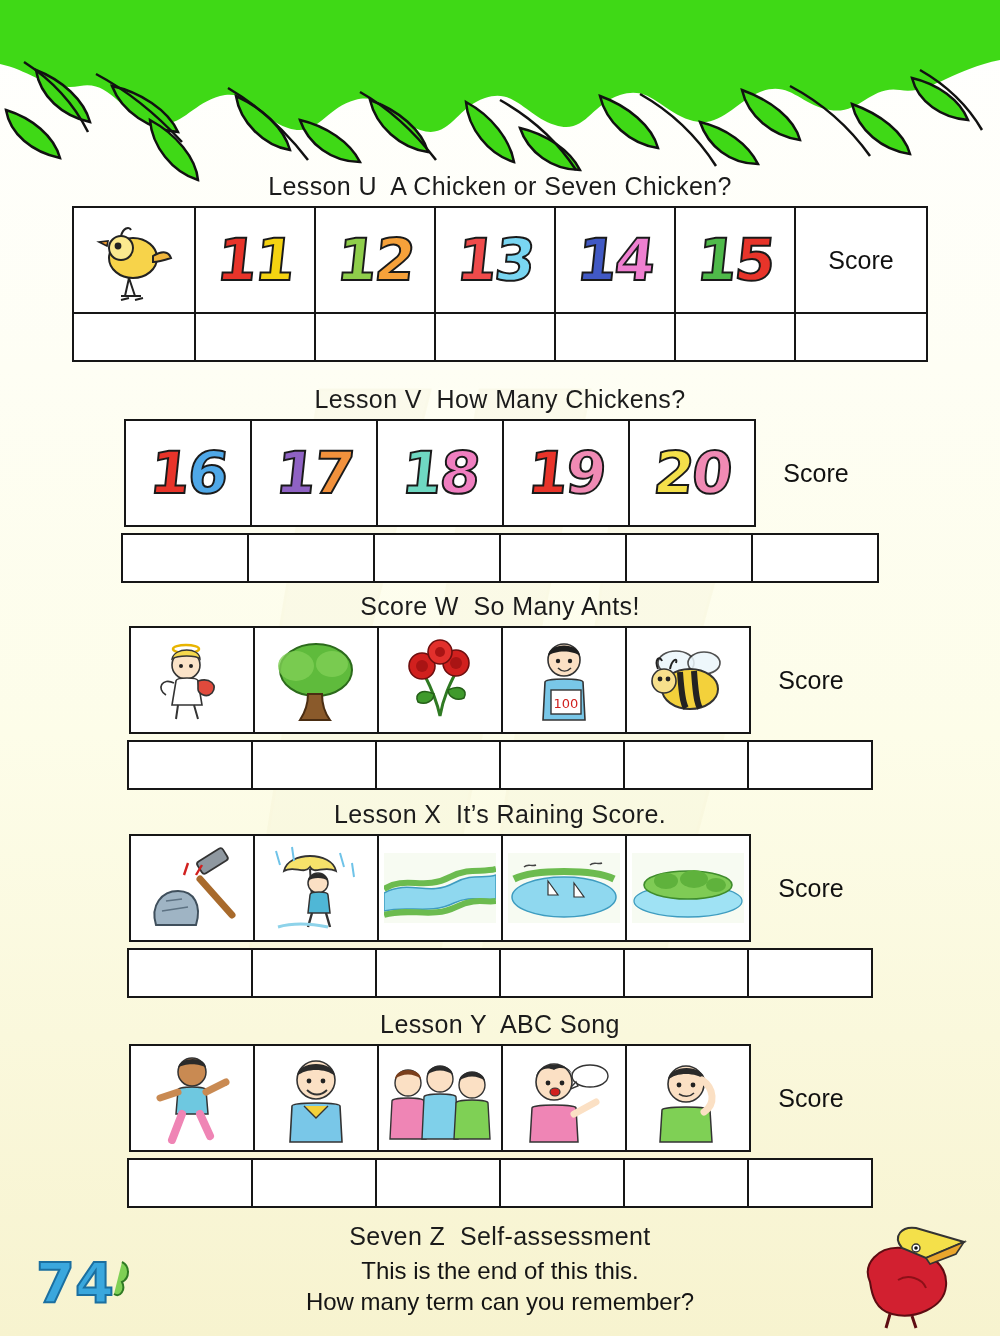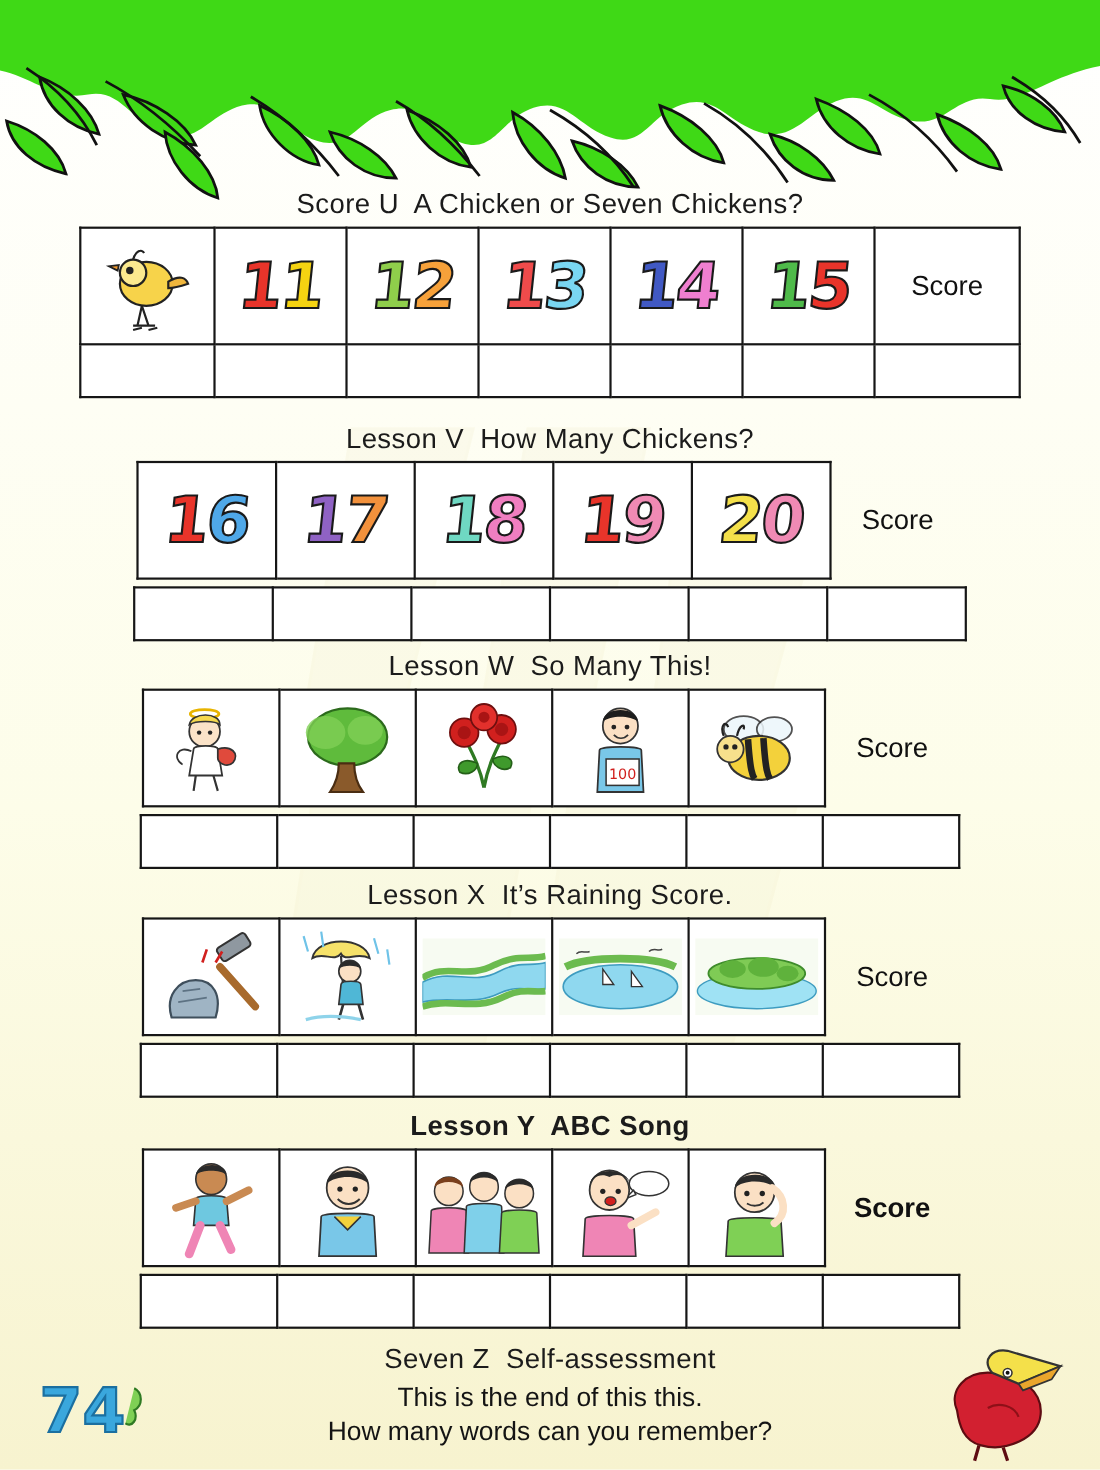--- a/index.html
+++ b/index.html
@@ -202,21 +202,21 @@
     <g fill="#f2efd2" stroke="#f0ecc8" stroke-width="3">
       <path d="M130,60 L240,60 L180,300 L90,300 Z"></path>
       <path d="M290,60 L400,60 L350,300 L250,300 Z"></path>
       <path d="M430,120 L560,120 L500,340 L400,340 Z"></path>
       <path d="M100,360 L300,360 L250,620 L60,620 Z"></path>
       <path d="M330,380 L540,380 L470,640 L290,640 Z"></path>
     </g>
   </svg>
 
   <div class="lesson-block" style="top:172px;">
-    <div class="lesson-title">Score U  A Chicken or Seven Chickens?</div>
+    <div class="lesson-title">Lesson U  A Chicken or Seven Chicken?</div>
     <div class="table-wrap">
       <table class="lesson-table">
         <tbody>
             <tr>
           <td class="pic-cell" style="width:120px;">
             <svg class="pic-svg" width="86" height="88" viewBox="0 0 86 88">
               <ellipse cx="42" cy="42" rx="24" ry="20" fill="#f7d34a" stroke="#222" stroke-width="2"></ellipse>
               <path d="M62,40 C72,34 78,36 80,42 C74,44 68,46 62,46 Z" fill="#f0b63c" stroke="#222" stroke-width="2"></path>
               <circle cx="30" cy="32" r="12" fill="#fbe98f" stroke="#222" stroke-width="2"></circle>
               <circle cx="27" cy="30" r="3.4" fill="#222"></circle>
@@ -321,21 +321,21 @@
           <td class="blank-cell" style="width:124px;"></td>
           <td class="blank-cell" style="width:124px;"></td>
           <td class="blank-cell" style="width:124px;"></td>
         </tr>
       </tbody>
         </table>
     </div>
   </div>
 
   <div class="lesson-block" style="top:592px;">
-    <div class="lesson-title">Lesson W  So Many This!</div>
+    <div class="lesson-title">Score W  So Many Ants!</div>
     <div class="table-wrap">
       <table class="lesson-table">
         <tbody>
             <tr>
           <td class="pic-cell" style="width:122px;">
             <svg class="pic-svg" width="80" height="86" viewBox="0 0 80 86">
               <ellipse cx="34" cy="12" rx="13" ry="4" fill="none" stroke="#e8b400" stroke-width="2.5"></ellipse>
               <circle cx="34" cy="28" r="14" fill="#fbe3c8" stroke="#333" stroke-width="1.6"></circle>
               <path d="M20,22 C22,10 48,10 48,22 C44,18 26,18 20,22 Z" fill="#f5d84d" stroke="#333" stroke-width="1.4"></path>
               <circle cx="29" cy="29" r="2" fill="#222"></circle>
@@ -477,21 +477,21 @@
           <td class="blank-cell" style="width:122px;"></td>
           <td class="blank-cell" style="width:122px;"></td>
           <td class="blank-cell" style="width:122px;"></td>
           <td class="blank-cell" style="width:122px;"></td>
         </tr>
       </tbody>
         </table>
     </div>
   </div>
 
-  <div class="lesson-block" style="top:1010px;font-weight:bold;">
+  <div class="lesson-block" style="top:1010px;">
     <div class="lesson-title">Lesson Y  ABC Song</div>
     <div class="table-wrap">
       <table class="lesson-table">
         <tbody>
             <tr>
           <td class="pic-cell" style="width:122px;">
             <svg class="pic-svg" width="88" height="92" viewBox="0 0 88 92">
               <circle cx="44" cy="20" r="14" fill="#c98a52" stroke="#333" stroke-width="1.5"></circle>
               <path d="M30,16 C32,4 58,4 58,16 C52,11 36,11 30,16 Z" fill="#2a2a2a"></path>
               <path d="M30,38 C30,34 58,34 58,38 L60,62 L28,62 Z" fill="#6ec8e0" stroke="#333" stroke-width="1.5"></path>
@@ -563,21 +563,21 @@
           <td class="blank-cell" style="width:122px;"></td>
         </tr>
       </tbody>
         </table>
     </div>
   </div>
 
   <div class="footer-text" style="top:1222px;">
     <div class="lesson-title">Seven Z  Self-assessment</div>
     <div class="footer-line">This is the end of this this.</div>
-    <div class="footer-line">How many words can you remember?</div>
+    <div class="footer-line">How many term can you remember?</div>
   </div>
 
   <svg class="page-num" viewBox="0 0 110 70">
     <text x="6" y="56" font-family="DejaVu Sans" font-size="56" font-weight="bold" fill="#3aa7dd" stroke="#1b6fa0" stroke-width="2">74</text>
     <path d="M92,16 C100,20 100,32 92,36 C96,44 90,52 84,48" fill="#7fd055" stroke="#2f7a23" stroke-width="2"></path>
   </svg>
 
   <svg class="bird" viewBox="0 0 150 110">
     <path d="M40,62 C32,44 48,26 72,28 C100,30 118,46 116,66 C114,88 84,100 62,94 C46,90 42,76 40,62 Z" fill="#d22030" stroke="#5e0c12" stroke-width="2"></path>
     <path d="M72,28 C62,16 72,6 86,8 L134,22 L96,38 Z" fill="#f4e04a" stroke="#333" stroke-width="2"></path>

